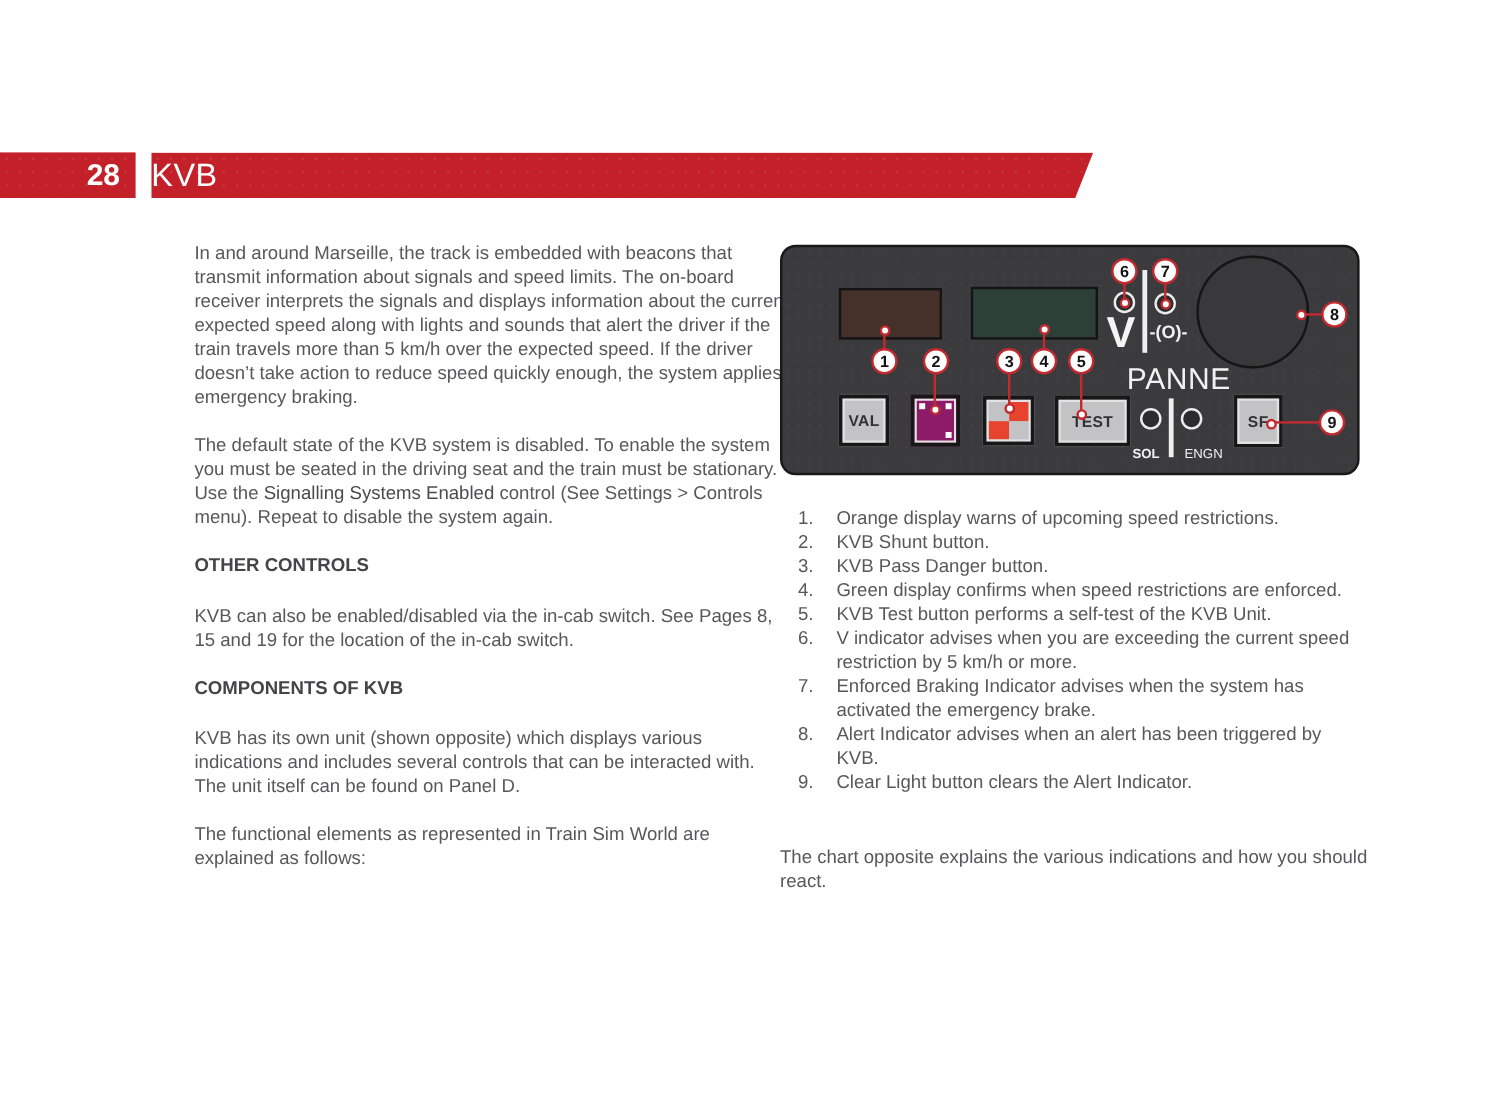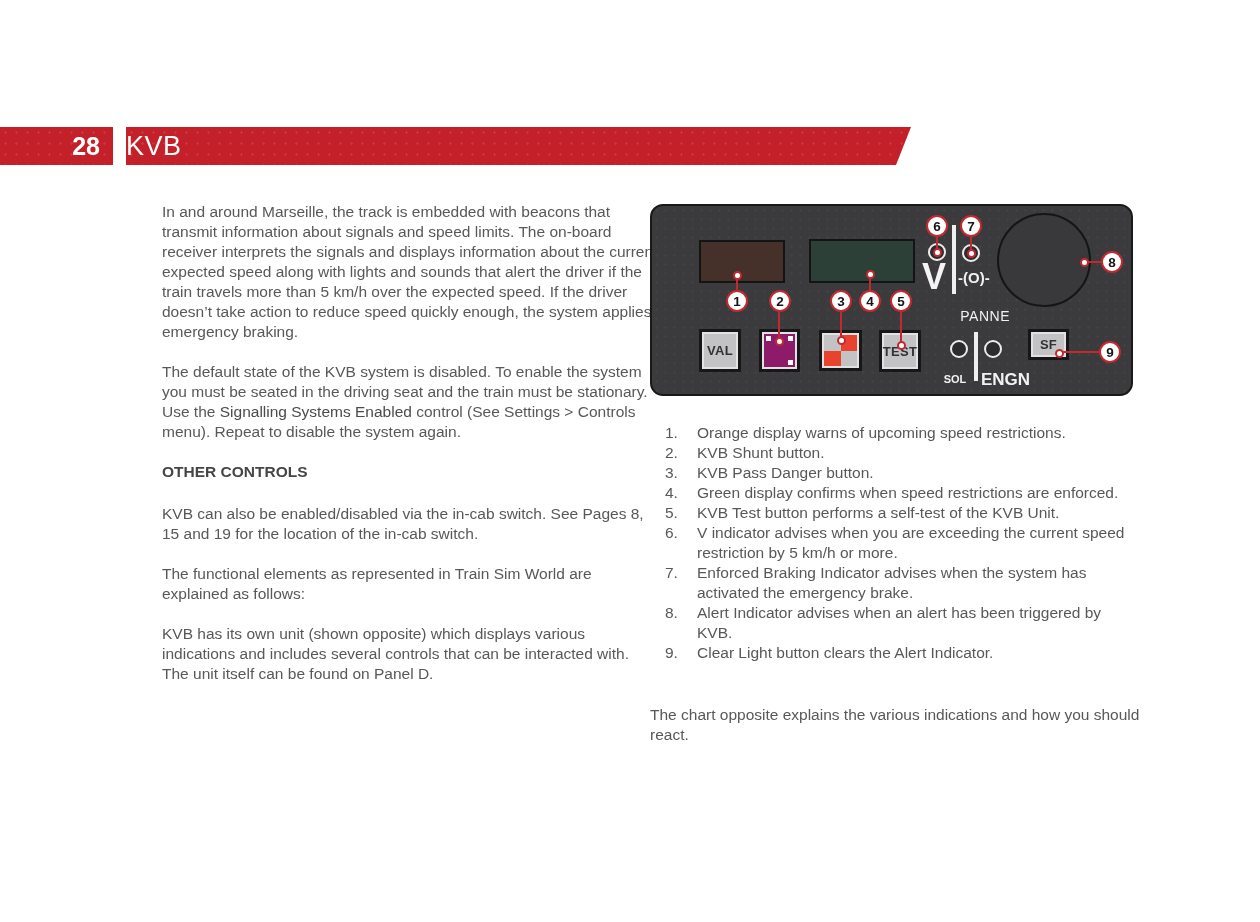--- a/index.html
+++ b/index.html
@@ -55,39 +55,39 @@
   .disp-orange{left:47px;top:34px;width:86px;height:43px;background:var(--orange-display);}
   .disp-green{left:157px;top:33px;width:106px;height:44px;background:var(--green-display);}
   .v-letter{left:270px;top:52px;color:#f4f4f4;font-size:36px;font-weight:bold;line-height:38px;}
   .v-bar{left:300px;top:19px;width:4px;height:69px;background:#efefef;}
   .o-label{left:306px;top:63px;color:#f1f1f1;font-size:15px;font-weight:bold;line-height:18px;}
   .round-ind{width:18px;height:18px;border-radius:50%;background:#2c2b2d;border:2px solid #ececec;}
   .ind-v{left:276px;top:37px;}
   .ind-brake{left:310px;top:38px;}
   .big-circle{left:345px;top:7px;width:94px;height:94px;border-radius:50%;
     background:#39383a;border:2px solid #151515;}
-  .panne{left:287px;top:100px;width:71px;text-align:right;color:#f2f2f2;
-    font-size:14px;line-height:21px;letter-spacing:.5px;}
+  .panne{left:287px;top:100px;width:71px;text-align:left;color:#f2f2f2;
+    font-size:25px;line-height:21px;letter-spacing:.5px;}
   .se-bar{left:322px;top:126px;width:4px;height:49px;background:#efefef;}
   .ind-sol{left:298px;top:134px;}
   .ind-engn{left:332px;top:134px;}
   .sol-label{left:287px;top:166px;width:32px;text-align:center;color:#f2f2f2;font-size:11px;font-weight:bold;line-height:15px;}
-  .engn-label{left:329px;top:166px;width:44px;text-align:center;color:#f2f2f2;font-size:17px;font-weight:bold;line-height:15px;}
+  .engn-label{left:329px;top:166px;width:44px;text-align:center;color:#f2f2f2;font-size:11px;font-weight:normal;line-height:15px;}
 
   .btn{
     border:3px solid #171717;background:#c3c3c5;
     box-shadow:inset 0 0 0 2px #e2e2e2;
     display:flex;align-items:center;justify-content:center;
     color:#323234;font-size:13px;font-weight:bold;letter-spacing:.3px;
   }
   .btn-val{left:47px;top:123px;width:42px;height:43px;}
   .btn-shunt{left:107px;top:123px;width:41px;height:43px;background:var(--shunt-button);}
   .btn-danger{left:167px;top:124px;width:43px;height:41px;}
-  .btn-test{left:227px;top:124px;width:42px;height:42px;}
-  .btn-sf{left:376px;top:123px;width:41px;height:31px;}
+  .btn-test{left:227px;top:124px;width:63px;height:42px;}
+  .btn-sf{left:376px;top:123px;width:41px;height:44px;}
   .sq{position:absolute;width:5px;height:5px;background:#fff;}
   .sq-tl{left:4px;top:4px;} .sq-tr{right:4px;top:4px;} .sq-br{right:4px;bottom:4px;}
   .q{position:absolute;width:16.5px;height:15.5px;}
   .q-tl{left:2px;top:2px;background:#c3c3c5;}
   .q-tr{right:2px;top:2px;background:var(--danger-red);}
   .q-bl{left:2px;bottom:2px;background:var(--danger-red);}
   .q-br{right:2px;bottom:2px;background:#c3c3c5;}
 
   
   .line-v{width:2px;background:var(--callout-red);z-index:3;}
@@ -116,22 +116,23 @@
   </div>
   <div class="title-bar">
     <span>KVB</span>
   </div>
 
   <div class="left-col">
     <p>In and around Marseille, the track is embedded with beacons that transmit information about signals and speed limits. The on-board receiver interprets the signals and displays information about the current expected speed along with lights and sounds that alert the driver if the train travels more than 5 km/h over the expected speed. If the driver doesn’t take action to reduce speed quickly enough, the system applies emergency braking.</p>
     <p><span>The default state of the KVB system is disabled. To enable the system you must be seated in the driving seat and the train must be stationary. Use the </span><span class="b">Signalling Systems Enabled</span><span> control (See Settings &gt; Controls menu). Repeat to disable the system again.</span></p>
     <h3>OTHER CONTROLS</h3>
     <p>KVB can also be enabled/disabled via the in-cab switch. See Pages 8, 15 and 19 for the location of the in-cab switch.</p>
+    <h3>COMPONENTS OF KVB</h3>
+    <p>KVB has its own unit (shown opposite) which displays various indications and includes several controls that can be interacted with. The unit itself can be found on Panel D.</p>
     <p>The functional elements as represented in Train Sim World are explained as follows:</p>
-    <p>KVB has its own unit (shown opposite) which displays various indications and includes several controls that can be interacted with. The unit itself can be found on Panel D.</p>
   </div>
 
   <div class="panel">
 
     <div class="display disp-orange"></div>
     <div class="display disp-green"></div>
 
     <div class="v-letter">V</div>
     <div class="v-bar"></div>
     <div class="o-label">-(O)-</div>

